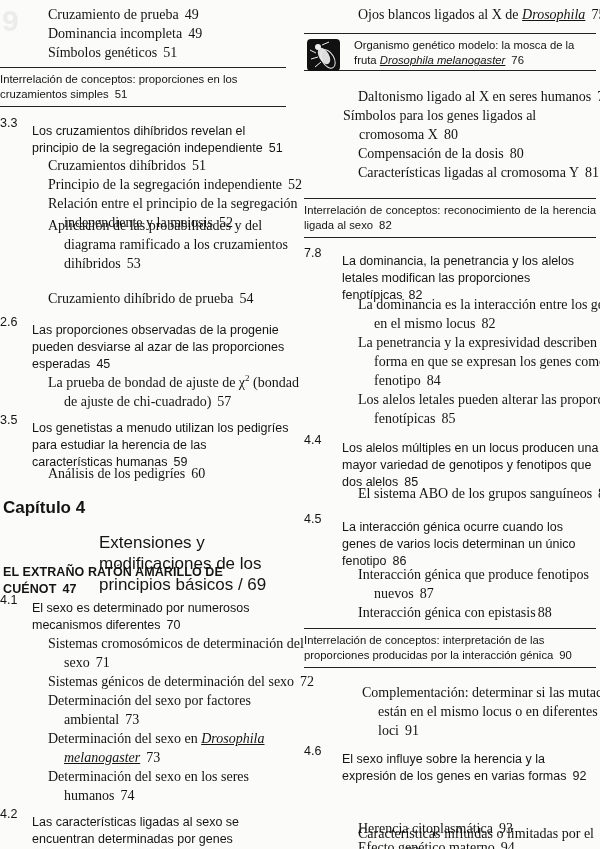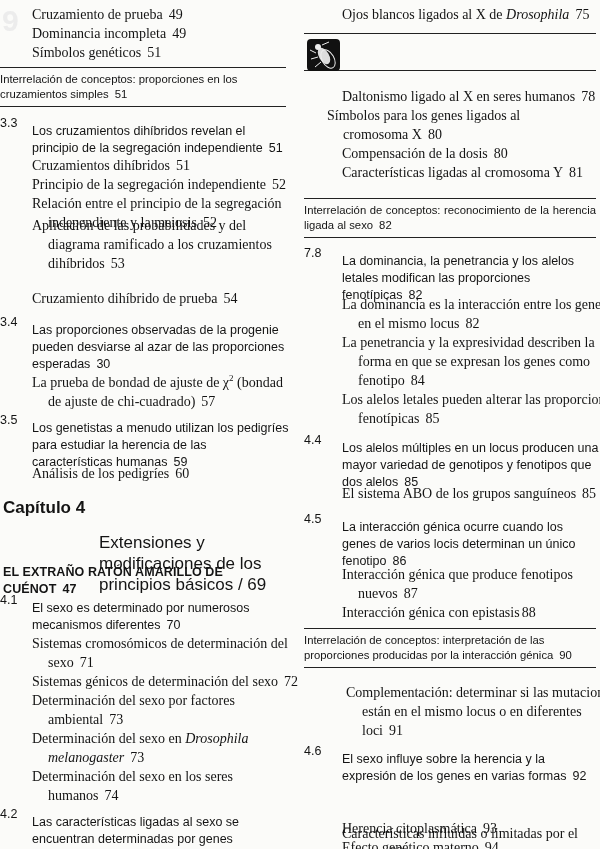--- a/index.html
+++ b/index.html
@@ -10,21 +10,21 @@
   .col { position: absolute; top: 0; }
   .col.left { left: 0; width: 290px; }
   .col.right { left: 304px; width: 296px; }
 
   .ghost {
     position: absolute; left: 2px; top: 4px; font-family: "Liberation Sans", sans-serif;
     font-size: 30px; color: #ececec; font-weight: bold;
   }
 
   .serif {
-    font-family: "Liberation Serif", serif; font-size: 14px; line-height: 19px;
+    font-family: "Liberation Serif", serif; font-size: 14px; line-height: 19px; margin-left: 16px;
   }
   .sub { position: absolute; padding-left: 16px; text-indent: -16px; }
   .sub .pg { padding-left: 6px; }
   .sec { position: absolute; font-family: "Liberation Sans", sans-serif; font-size: 12.5px; line-height: 17px; }
   .sec .num { position: absolute; left: 0; top: 0; }
   .sec .title { position: absolute; left: 32px; top: 8px; }
   .sec .pg { padding-left: 6px; }
 
   .box {
     position: absolute; border-top: 1.5px solid #222; border-bottom: 1.5px solid #222;
@@ -36,21 +36,21 @@
   .chapter {
     position: absolute; font-family: "Liberation Sans", sans-serif; font-size: 17px; line-height: 21px;
   }
   .chapter .label { position: absolute; left: 0; top: 0; }
   .chapter .title { position: absolute; left: 96px; top: 0; width: 220px; margin-top: 35px; }
 
   .opener {
     position: absolute; font-family: "Liberation Sans", sans-serif; font-size: 12.5px; line-height: 17px;
     font-weight: normal; letter-spacing: 0.1px;
   }
-  i { font-style: italic; }
+  i { font-style: italic; text-decoration: underline; }
   .fly {
     position: absolute; left: 3px; top: 5px; width: 33px; height: 32px;
     background: #111; border-radius: 4px;
   }
 </style>
 </head>
 <body>
 
 <div class="ghost">9</div>
 
@@ -65,22 +65,22 @@
     <span class="num">3.3</span>
     <span class="title" style="width:258px"><span>Los cruzamientos dihíbridos revelan el principio de la segregación independiente</span><span class="pg">51</span></span>
   </div>
   <div class="sub serif" style="left:32px;top:156px;width:258px"><span>Cruzamientos dihíbridos</span><span class="pg">51</span></div>
   <div class="sub serif" style="left:32px;top:175px;width:258px"><span>Principio de la segregación independiente</span><span class="pg">52</span></div>
   <div class="sub serif" style="left:32px;top:194px;width:250px"><span>Relación entre el principio de la segregación independiente y la meiosis</span><span class="pg">52</span></div>
   <div class="sub serif" style="left:32px;top:216px;width:242px"><span>Aplicación de las probabilidades y del diagrama ramificado a los cruzamientos dihíbridos</span><span class="pg">53</span></div>
   <div class="sub serif" style="left:32px;top:289px;width:258px"><span>Cruzamiento dihíbrido de prueba</span><span class="pg">54</span></div>
 
   <div class="sec" style="left:0;top:314px;width:290px">
-    <span class="num">3.4</span>
-    <span class="title" style="width:258px"><span>Las proporciones observadas de la progenie pueden desviarse al azar de las proporciones esperadas</span><span class="pg">30</span></span>
+    <span class="num">2.6</span>
+    <span class="title" style="width:258px"><span>Las proporciones observadas de la progenie pueden desviarse al azar de las proporciones esperadas</span><span class="pg">45</span></span>
   </div>
   <div class="sub serif" style="left:32px;top:369px;width:250px"><span>La prueba de bondad de ajuste de χ</span><sup style="font-size:9px">2</sup><span> (bondad de ajuste de chi-cuadrado)</span><span class="pg">57</span></div>
 
   <div class="sec" style="left:0;top:412px;width:290px">
     <span class="num">3.5</span>
     <span class="title" style="width:258px"><span>Los genetistas a menudo utilizan los pedigríes para estudiar la herencia de las características humanas</span><span class="pg">59</span></span>
   </div>
   <div class="sub serif" style="left:32px;top:464px;width:258px"><span>Análisis de los pedigríes</span><span class="pg">60</span></div>
 
   <div class="chapter" style="left:3px;top:497px;width:290px">
@@ -114,20 +114,21 @@
       <svg width="33" height="32" viewBox="0 0 33 32">
         <ellipse cx="17" cy="17" rx="5" ry="9" fill="#ddd" transform="rotate(-30 17 17)"></ellipse>
         <ellipse cx="21" cy="20" rx="6" ry="10" fill="none" stroke="#eee" stroke-width="1" transform="rotate(-30 21 20)"></ellipse>
         <circle cx="11" cy="8" r="3" fill="#eee"></circle>
         <line x1="9" y1="14" x2="3" y2="11" stroke="#eee" stroke-width="1"></line>
         <line x1="11" y1="18" x2="4" y2="20" stroke="#eee" stroke-width="1"></line>
         <line x1="14" y1="23" x2="8" y2="28" stroke="#eee" stroke-width="1"></line>
         <line x1="15" y1="6" x2="22" y2="3" stroke="#eee" stroke-width="1"></line>
       </svg>
     </div>
+    <div style="position:absolute;left:50px;top:4px;width:240px"><span>Organismo genético modelo: la mosca de la fruta </span><i>Drosophila melanogaster</i><span class="pg">76</span></div>
   </div>
 
   <div class="sub serif" style="left:38px;top:87px;width:258px"><span>Daltonismo ligado al X en seres humanos</span><span class="pg">78</span></div>
   <div class="sub serif" style="left:23px;top:106px;width:200px"><span>Símbolos para los genes ligados al cromosoma X</span><span class="pg">80</span></div>
   <div class="sub serif" style="left:38px;top:144px;width:258px"><span>Compensación de la dosis</span><span class="pg">80</span></div>
   <div class="sub serif" style="left:38px;top:163px;width:258px"><span>Características ligadas al cromosoma Y</span><span class="pg">81</span></div>
 
   <div class="box" style="left:0;top:198px;width:292px;text-align:justify;text-align-last:left"><span>Interrelación de conceptos: reconocimiento de la herencia ligada al sexo</span><span class="pg">82</span></div>
 
   <div class="sec" style="left:0;top:245px;width:296px">

